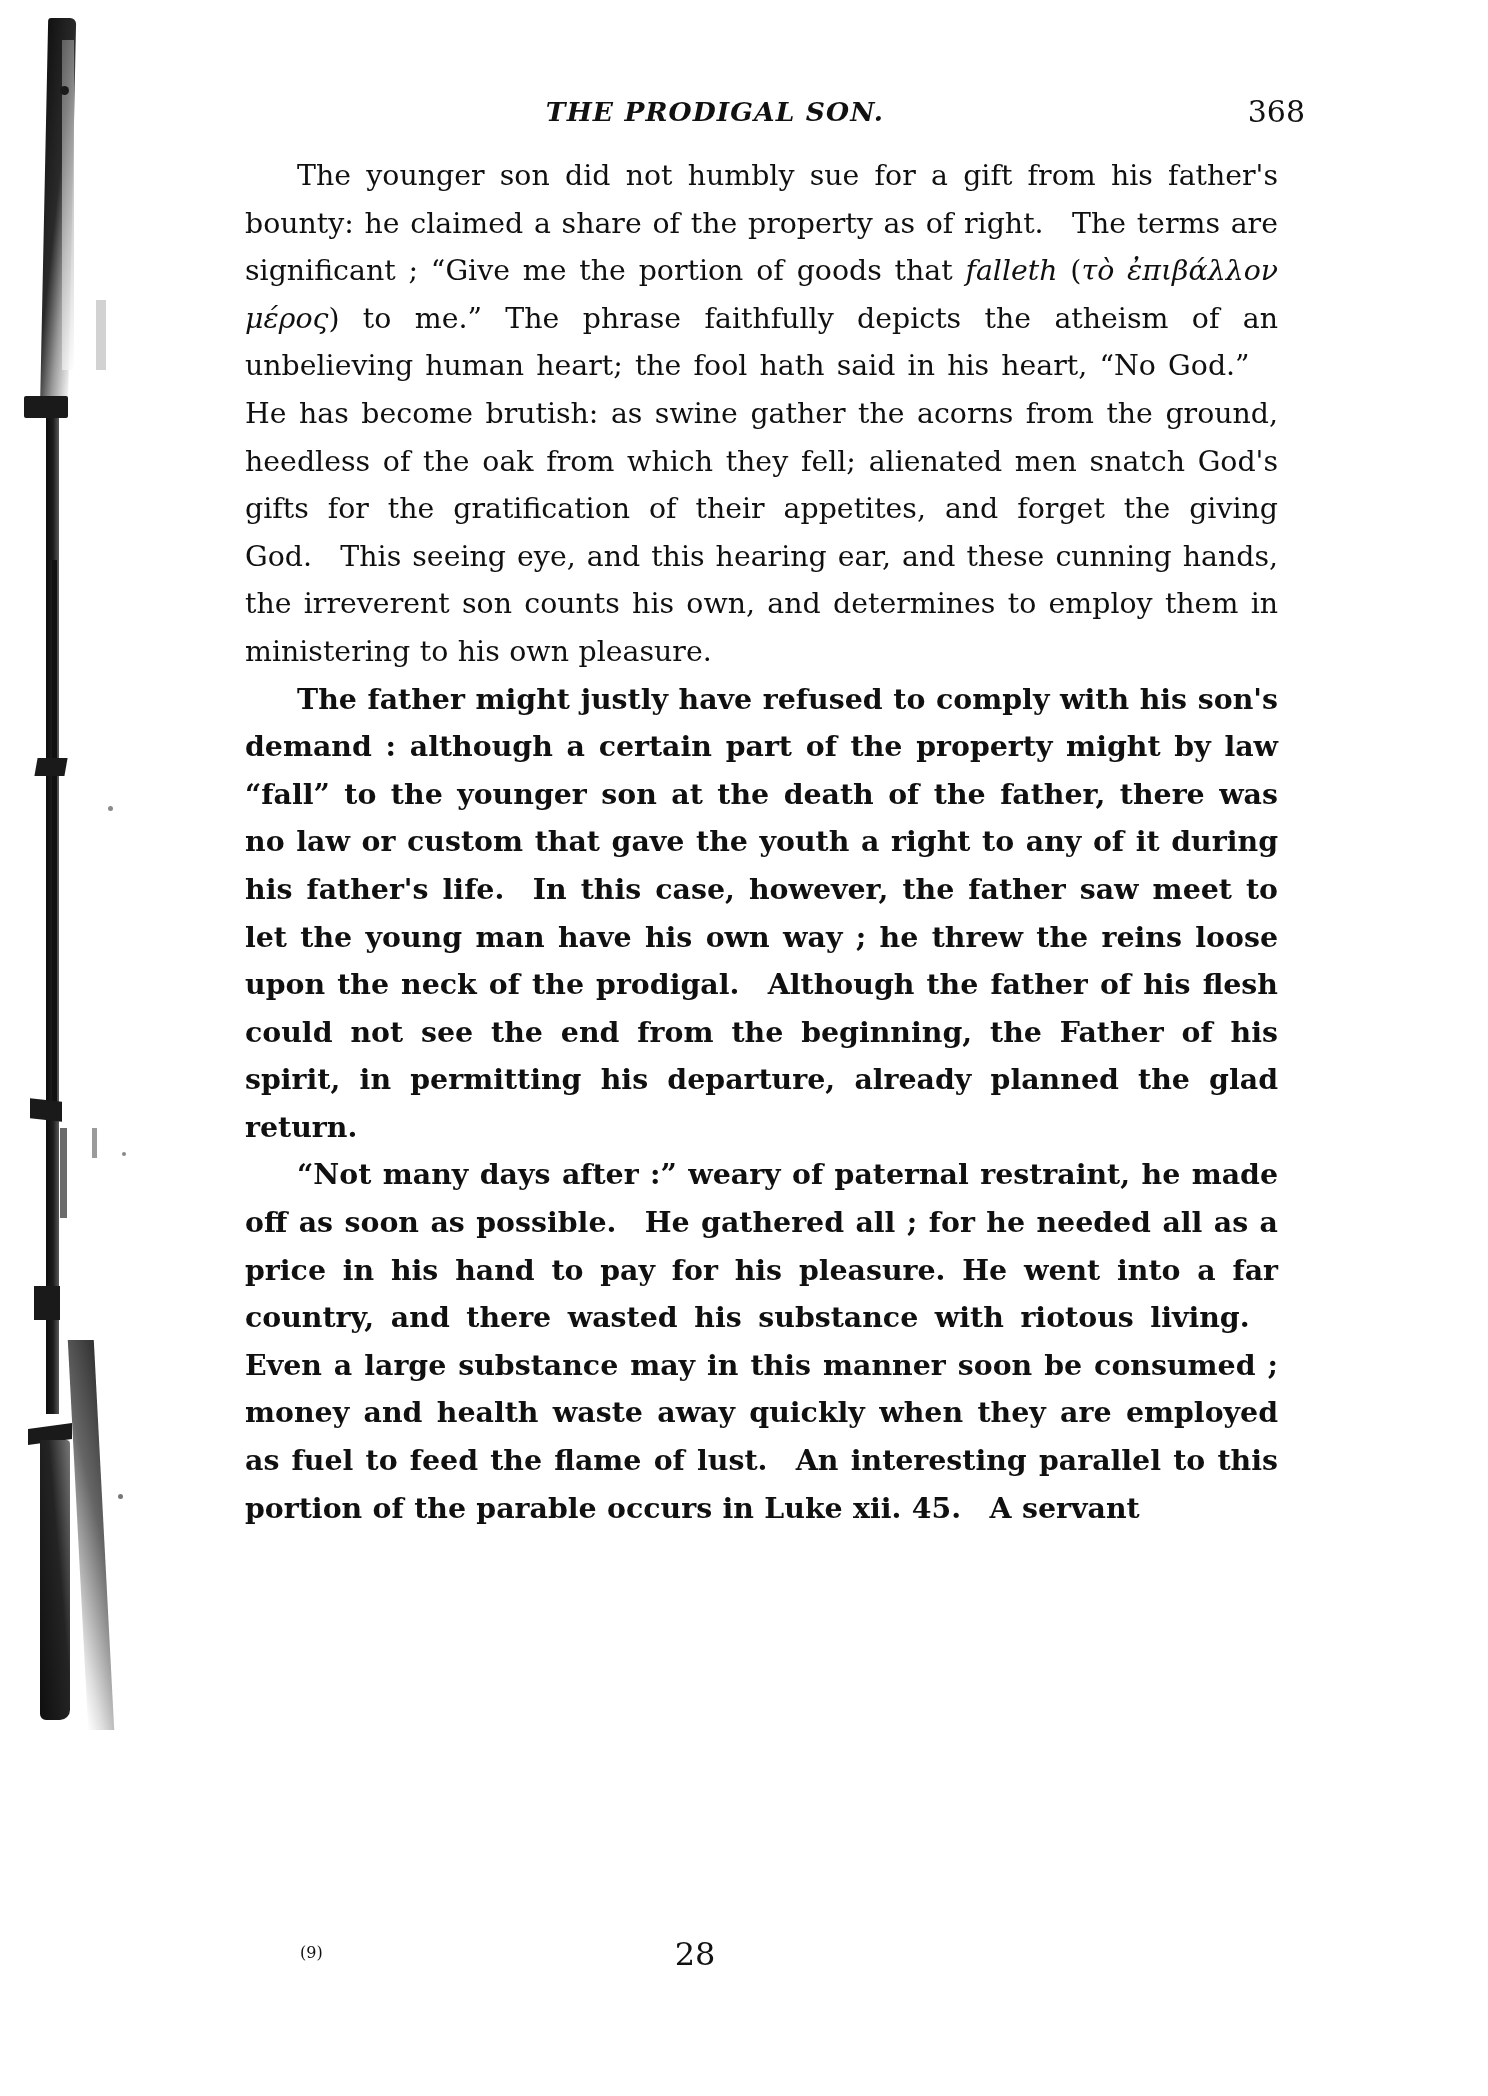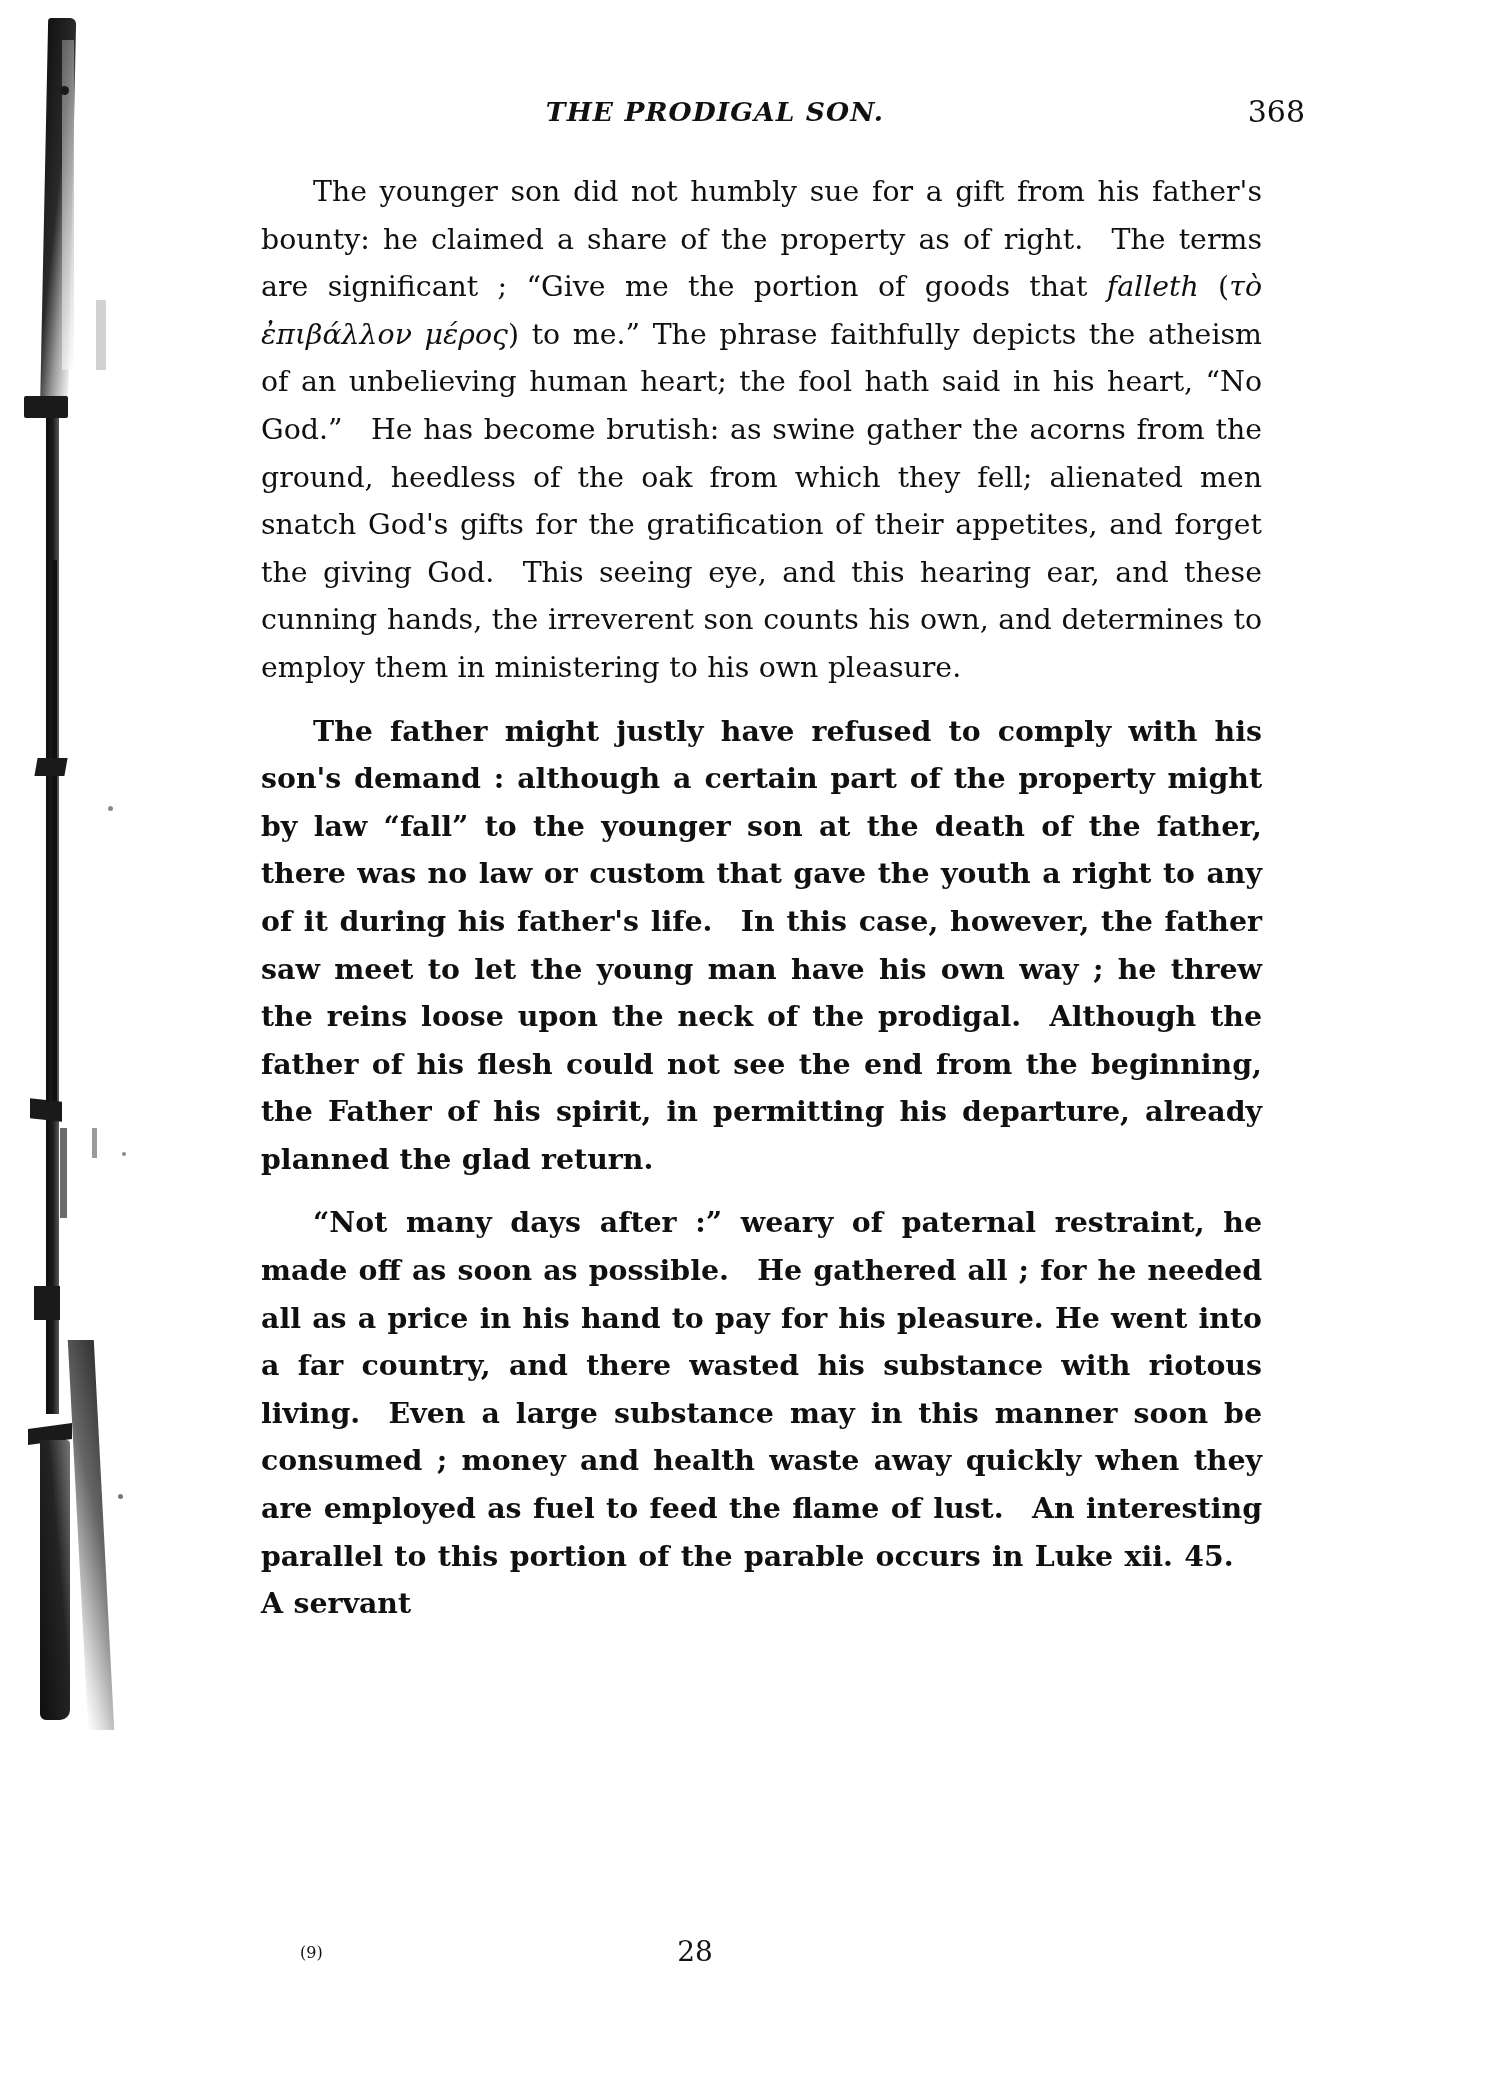--- a/index.html
+++ b/index.html
@@ -109,21 +109,21 @@
     color: #111;
   }
 
   #body-text {
     position: absolute;
     left: 0;
     top: 152px;
     width: 1033px;
   }
   p.para {
-    margin: 16px;
+    margin: 0;
     text-indent: 52px;
     text-align: justify;
     font-family: "DejaVu Serif", serif;
     font-size: 28.4px;
     line-height: 47.6px;
     color: #101010;
     word-spacing: 0.5px;
     hyphens: manual;
   }
   p.para + p.para { margin-top: 0; font-weight: bold; }
@@ -147,21 +147,21 @@
     font-size: 16px;
     color: #111;
   }
   #folio-bottom {
     position: absolute;
     left: 0;
     top: 0;
     width: 900px;
     text-align: center;
     font-family: "DejaVu Serif", serif;
-    font-size: 28px;
+    font-size: 32px;
     color: #111;
   }
 </style>
 </head>
 <body>
 
 <div id="scan-edge">
   <div class="blot edge-top"></div>
   <div class="blot edge-top2"></div>
   <div class="blot spine"></div>

